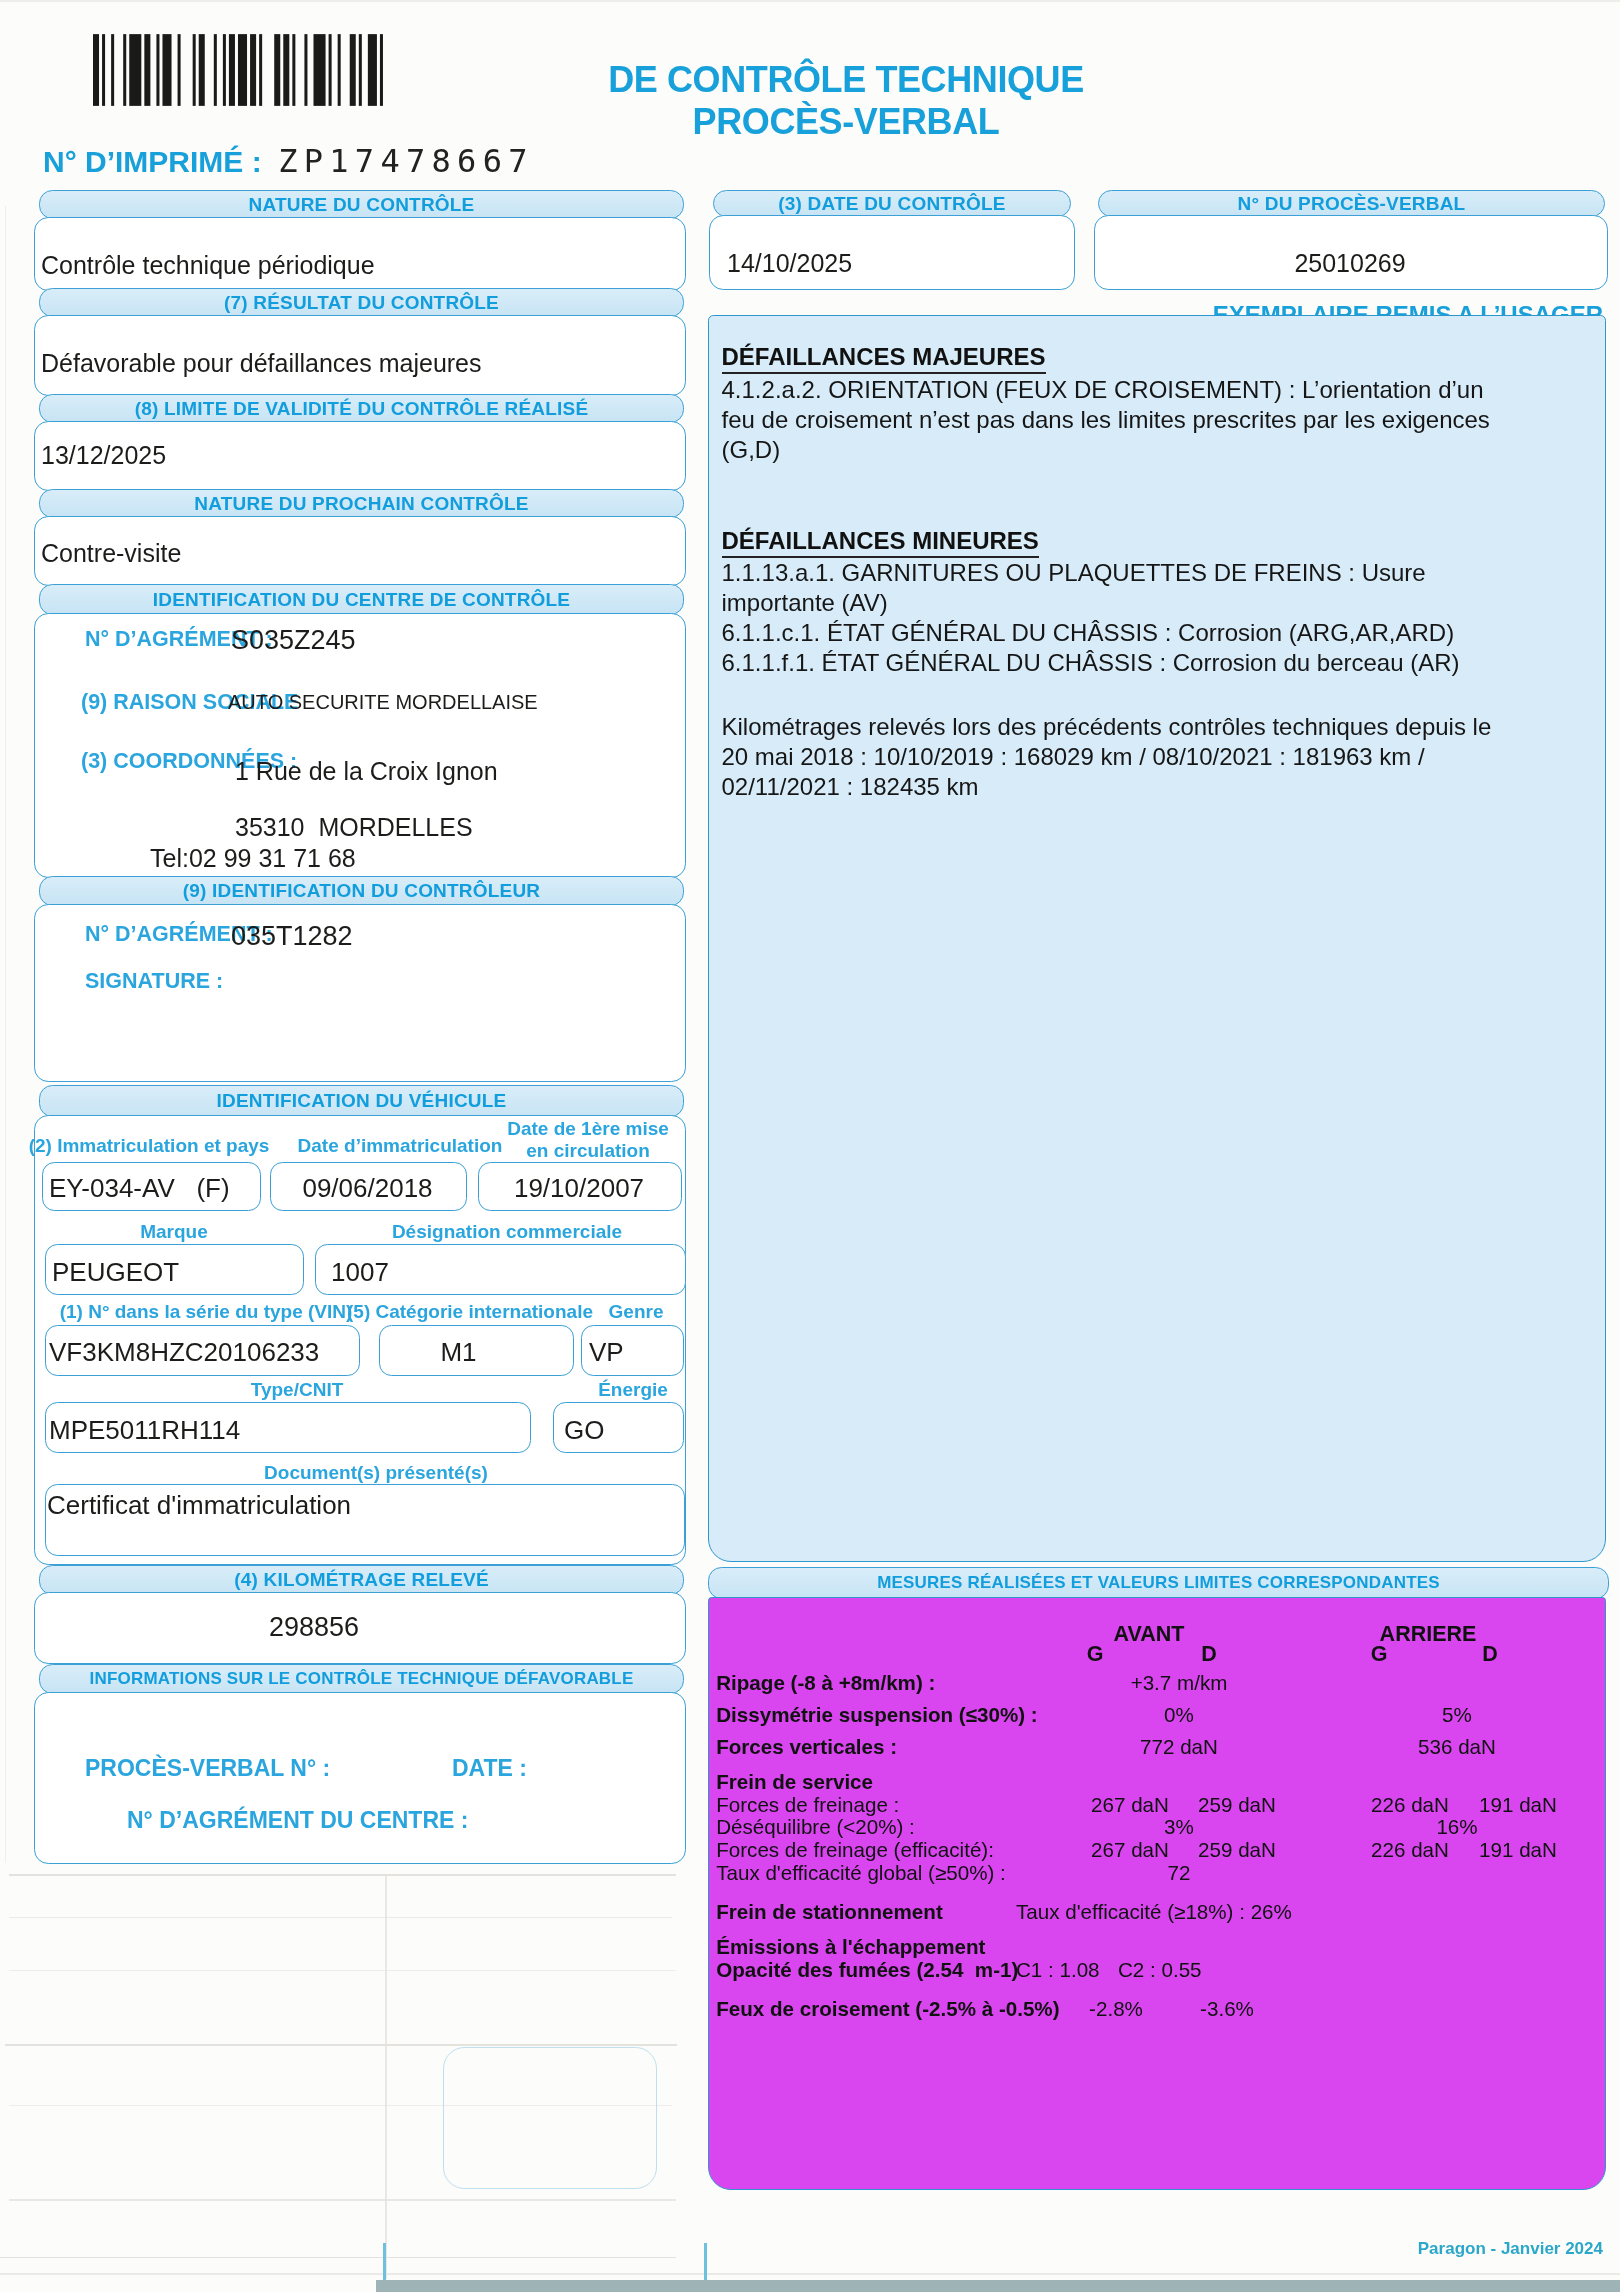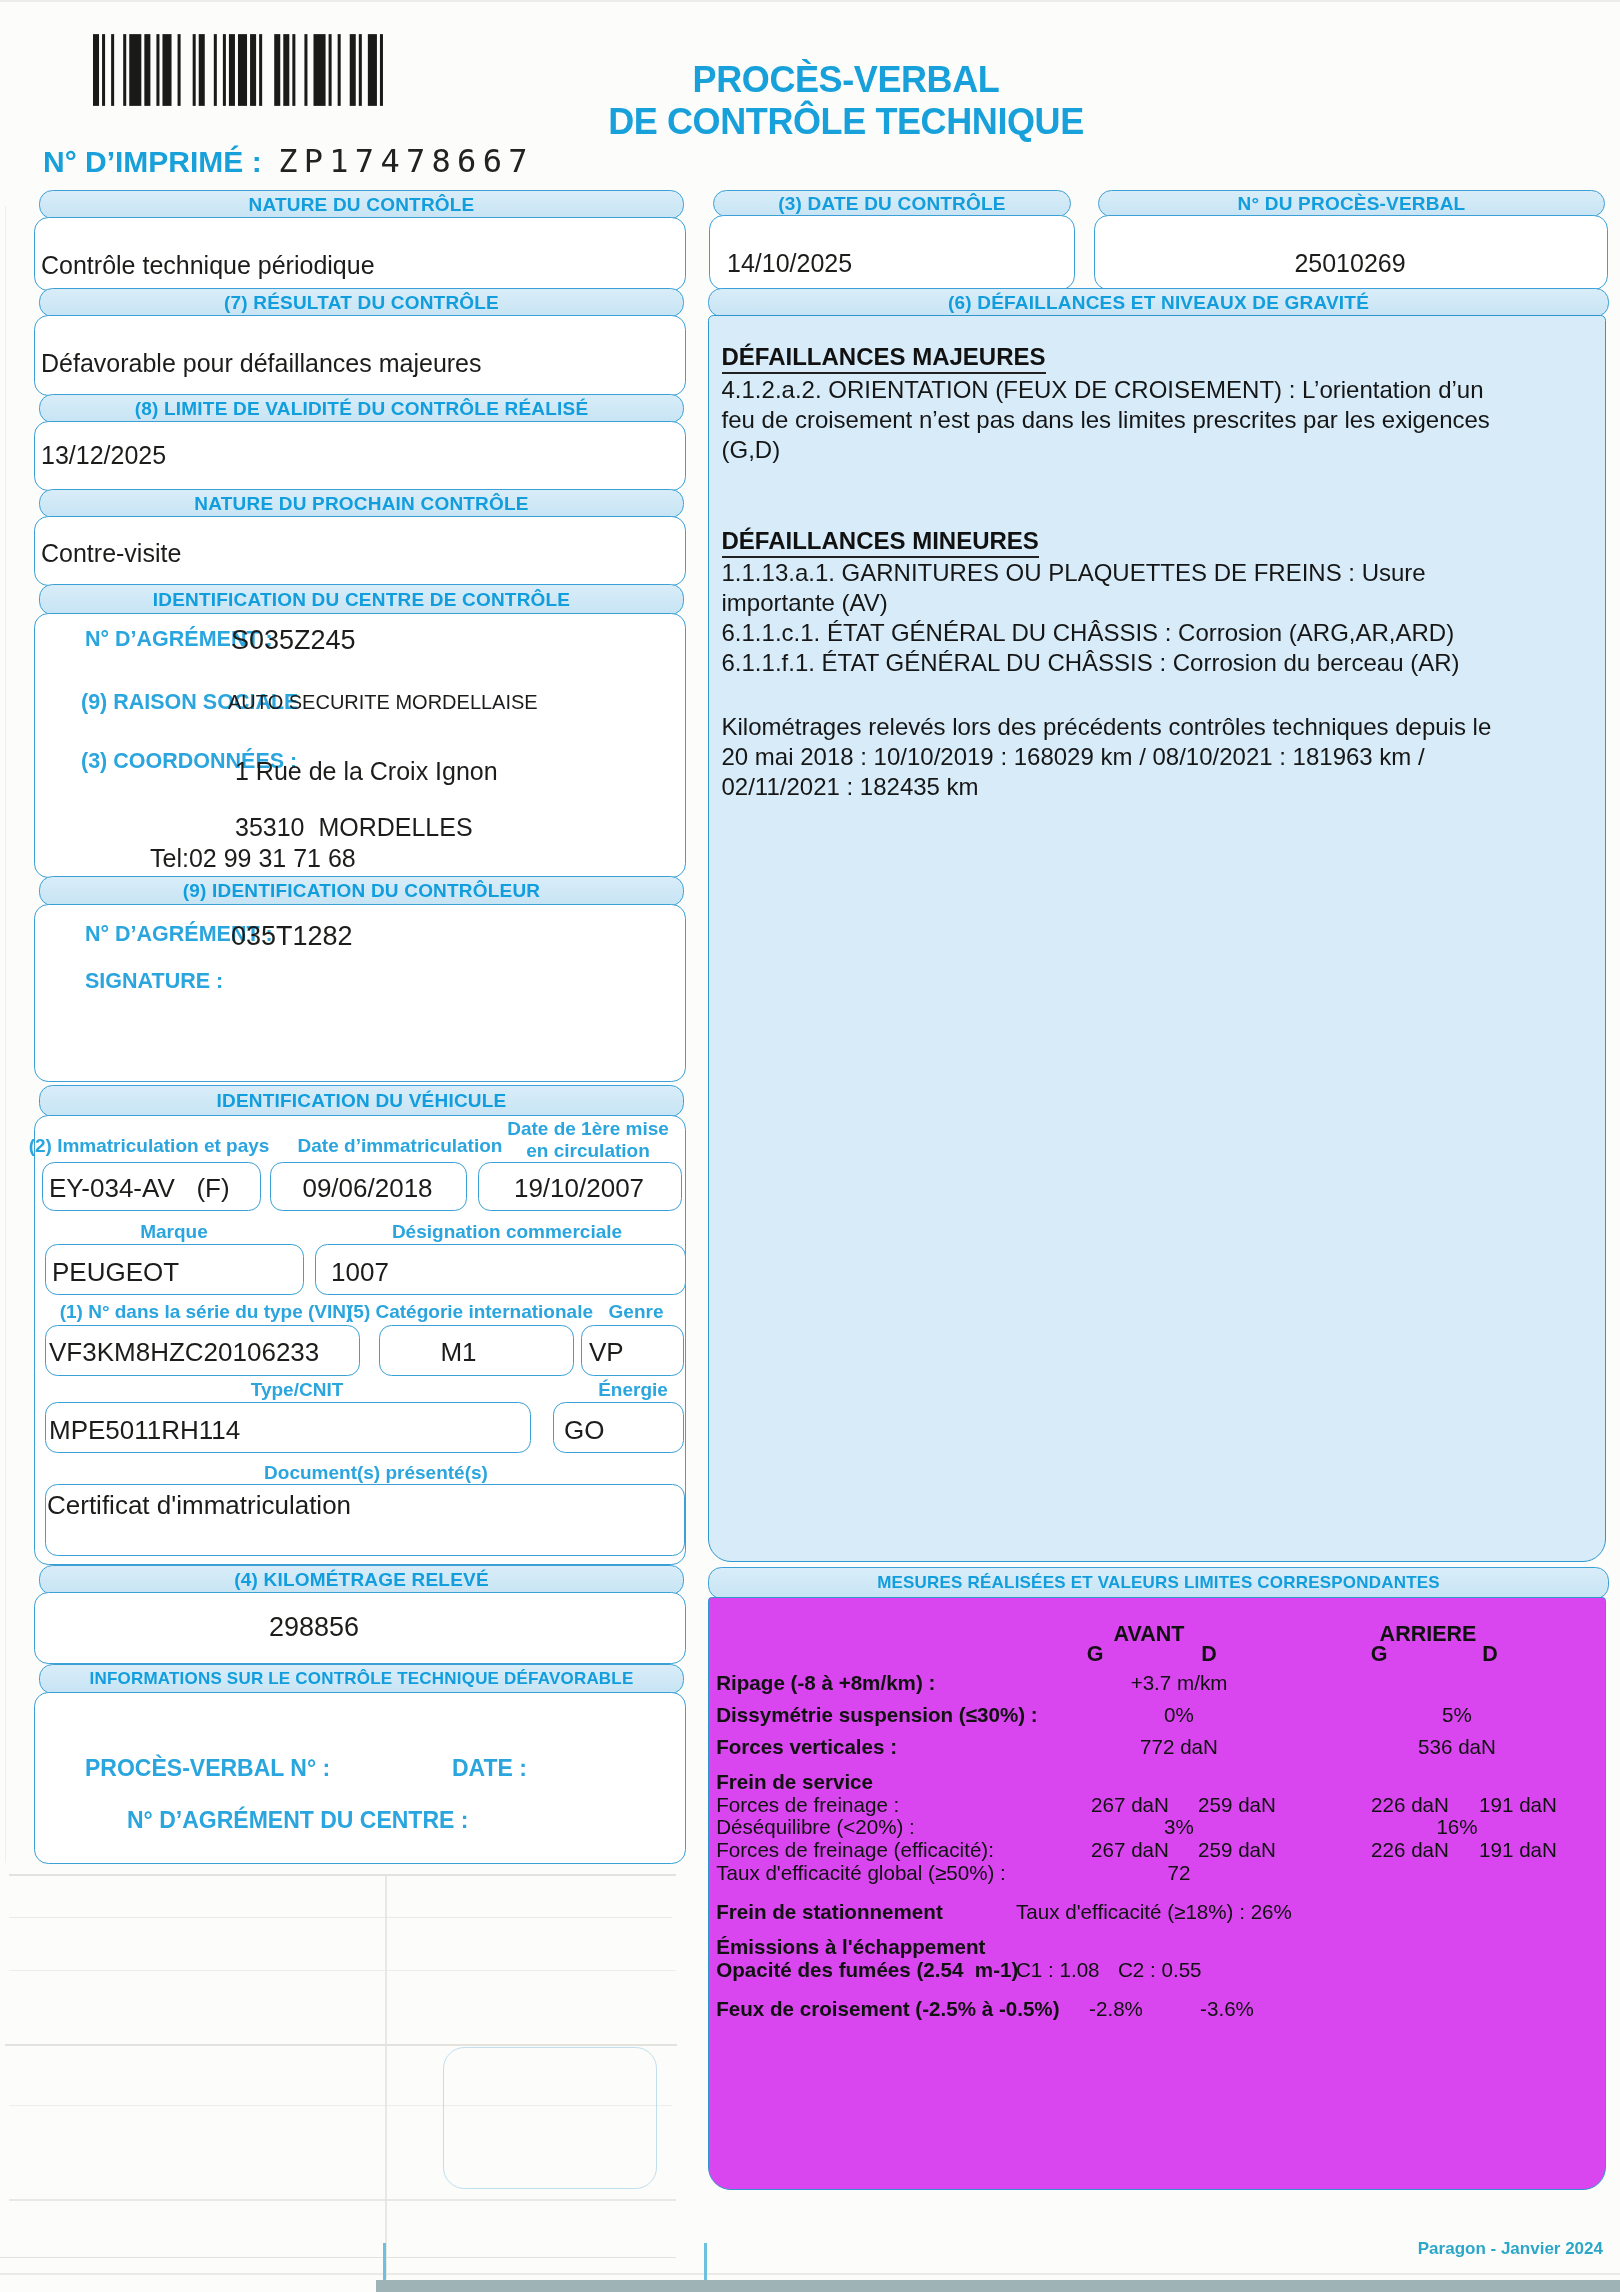--- a/index.html
+++ b/index.html
@@ -80,22 +80,22 @@
       <rect x="262.65" y="0" width="3.37" height="80" fill="#1a1a18"></rect>
       <rect x="272.76" y="0" width="3.37" height="80" fill="#1a1a18"></rect>
       <rect x="286.22" y="0" width="6.73" height="80" fill="#1a1a18"></rect>
       <rect x="296.33" y="0" width="3.37" height="80" fill="#1a1a18"></rect>
       <rect x="306.43" y="0" width="10.10" height="80" fill="#1a1a18"></rect>
       <rect x="319.90" y="0" width="3.37" height="80" fill="#1a1a18"></rect>
     </svg>
 
   <div class="abs" style="left:488px;top:59px;width:716px;text-align:center;color:#18a0da;font-weight:bold;
               font-size:36px;line-height:42px;letter-spacing:-0.4px;">
+    <div>DE CONTRÔLE TECHNIQUE</div>
     <div>PROCÈS-VERBAL</div>
-    <div>DE CONTRÔLE TECHNIQUE</div>
   </div>
 
   <div class="abs" style="left:43px;top:142px;">
     <span style="color:#18a0da;font-weight:bold;font-size:30px;">N° D’IMPRIMÉ :</span>
     <span style="font-family:'DejaVu Sans Mono',monospace;font-size:32px;letter-spacing:6.3px;color:#222;margin-left:12.5px;">ZP17478667</span>
   </div>
 
   <div class="abs" style="left:1066px;top:301px;width:537px;text-align:right;color:#18a0da;font-weight:bold;font-size:24px;">EXEMPLAIRE REMIS A L’USAGER</div>
 
   <div class="tab" style="left:39px;top:190px;width:643px;height:27px;">
@@ -208,23 +208,20 @@
   <div class="tab small" style="left:39px;top:1664px;width:643px;height:28px;">
     <span>INFORMATIONS SUR LE CONTRÔLE TECHNIQUE DÉFAVORABLE</span>
   </div>
   <div class="box" style="left:34px;top:1692px;width:650px;height:170px;"></div>
   <div class="lab" style="left:85px;top:1755px;font-size:23px;">PROCÈS-VERBAL N° :</div>
   <div class="lab" style="left:452px;top:1755px;font-size:23px;">DATE :</div>
   <div class="lab" style="left:85px;top:1807px;font-size:23px;margin-left:42px;">N° D’AGRÉMENT DU CENTRE :</div>
 
   <div class="abs" style="left:443px;top:2047px;width:212px;height:140px;border:1.8px solid #a6d2e8;border-radius:21.5px;opacity:.7;"></div>
 
-  <div class="tab" style="left:708px;top:288px;width:899px;height:27px;">
-    <span>(6) DÉFAILLANCES ET NIVEAUX DE GRAVITÉ</span>
-  </div>
   <div class="panel" id="defaillances-panel" style="left:708px;top:315px;width:896px;height:1245px;">
     <div class="dtitle" style="top:27px;">DÉFAILLANCES MAJEURES</div>
     <div class="dline" style="top:59px;">4.1.2.a.2. ORIENTATION (FEUX DE CROISEMENT) : L’orientation d’un
 feu de croisement n’est pas dans les limites prescrites par les exigences
 (G,D)</div>
     <div class="dtitle" style="top:211px;">DÉFAILLANCES MINEURES</div>
     <div class="dline" style="top:242px;">1.1.13.a.1. GARNITURES OU PLAQUETTES DE FREINS : Usure
 importante (AV)
 6.1.1.c.1. ÉTAT GÉNÉRAL DU CHÂSSIS : Corrosion (ARG,AR,ARD)
 6.1.1.f.1. ÉTAT GÉNÉRAL DU CHÂSSIS : Corrosion du berceau (AR)</div>

